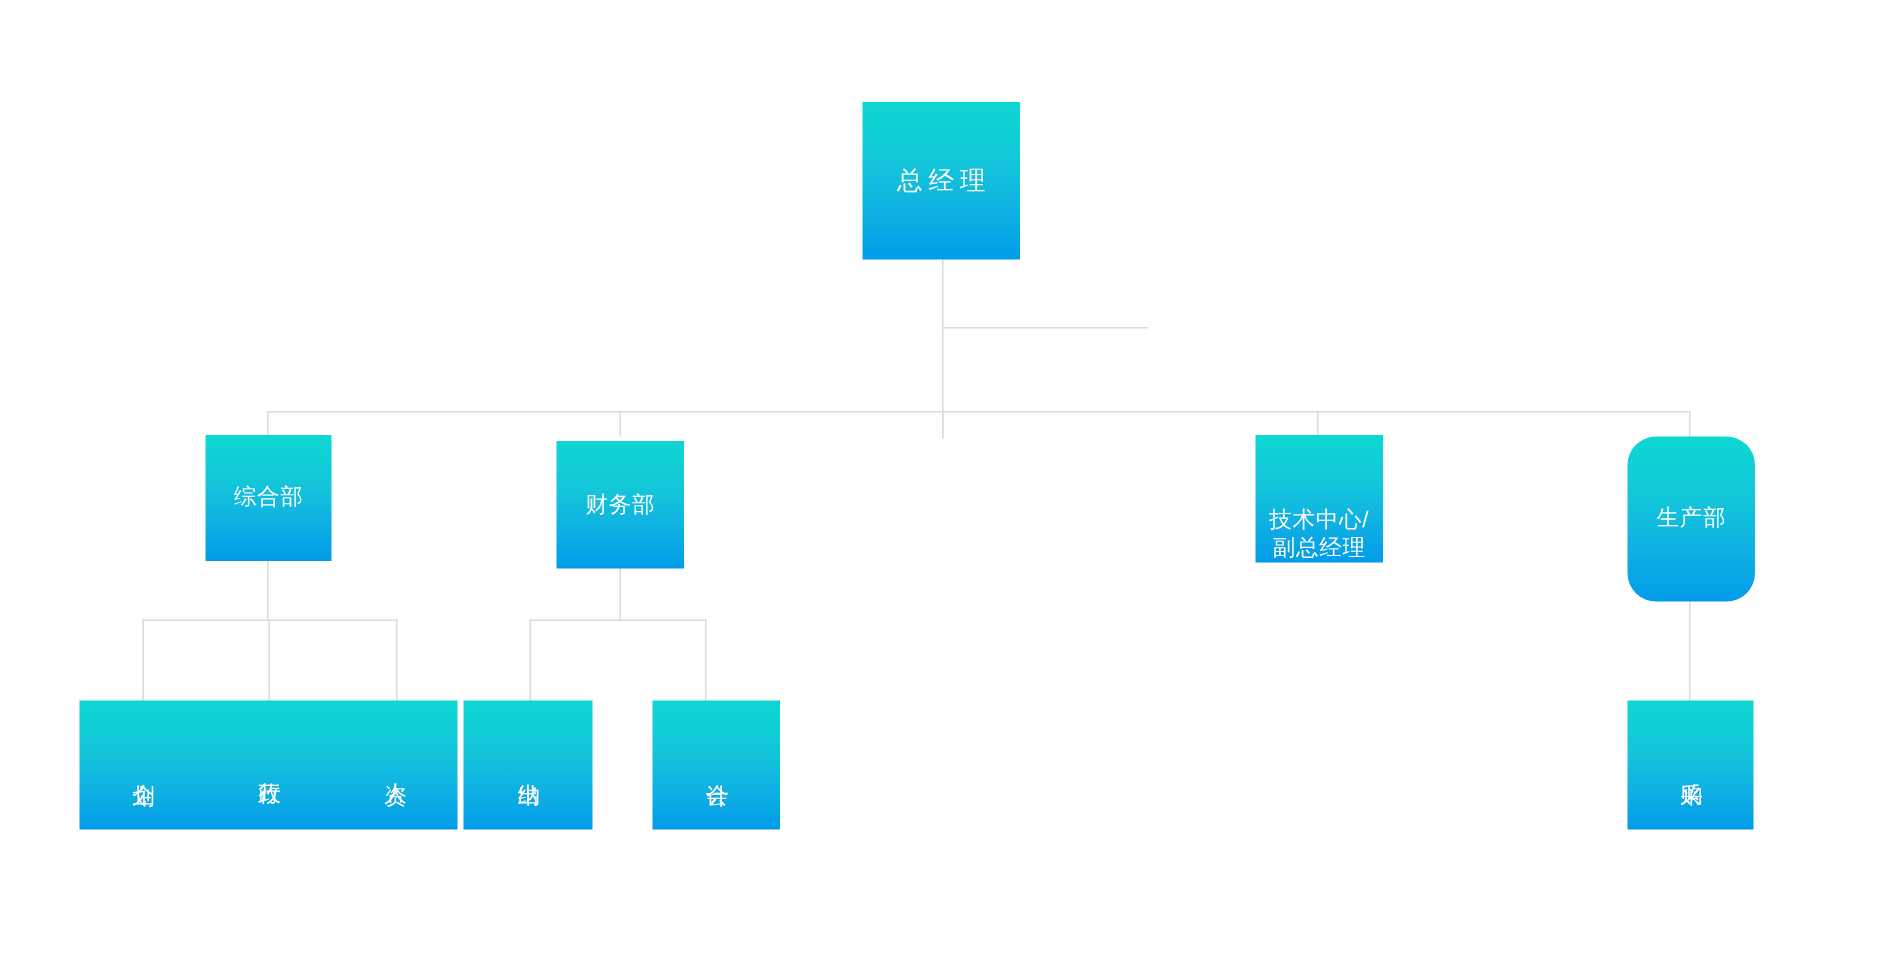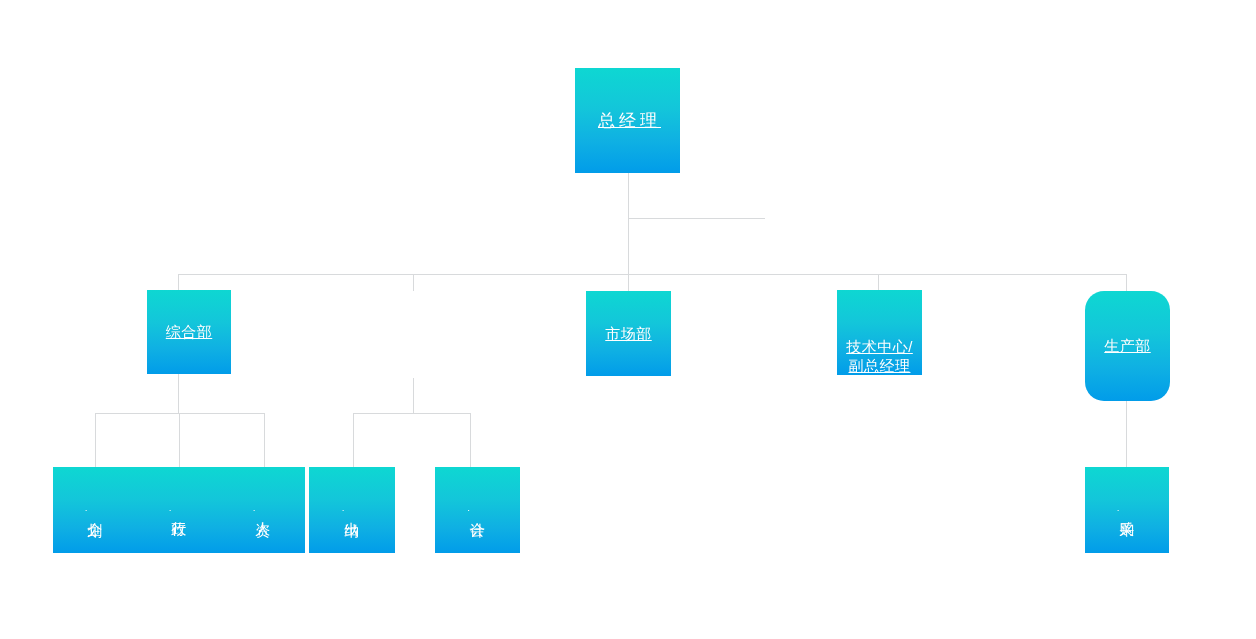--- a/index.html
+++ b/index.html
@@ -26,21 +26,20 @@
     justify-content: center;
     text-align: center;
     box-sizing: border-box;
     z-index: 2;
   }
   .node .label {
     display: block;
     line-height: 1.28;
     letter-spacing: 0.5px;
     text-shadow: 0 0 1px rgba(0,0,0,0.06);
-    text-decoration: underline;
   }
   
   .node.lvl1 .label {
     font-size: 17px;
     letter-spacing: 4px;
     text-indent: 4px;
   }
   .node.lvl1b .label {
     font-size: 16px;
     letter-spacing: 0.5px;
@@ -104,28 +103,28 @@
   <div class="line v" style="left:353px; top:413px; height:55px;"></div>
   <div class="line v" style="left:470px; top:413px; height:55px;"></div>
 
   <div class="line v" style="left:1126px; top:375px; height:93px;"></div>
 
   <div class="node lvl1" style="left:575px; top:68px; width:105px; height:105px;">
     <span class="label">总经理</span>
   </div>
 
 
-  <div class="node lvl2" style="left:137px; top:290px; width:84px; height:84px;margin-left:10px;">
+  <div class="node lvl2" style="left:137px; top:290px; width:84px; height:84px;">
     <span class="label">综合部</span>
   </div>
 
+  <div class="node lvl2" style="left:371px; top:294px; width:85px; height:85px;">
+    <span class="label">财务部</span>
+  </div>
 
-  <div class="node lvl2" style="left:586px; top:291px; width:85px; height:85px;">
-    <span class="label">市场部</span>
-  </div>
 
   <div class="node lvl2" style="left:837px; top:290px; width:85px; height:85px;align-items:flex-end;">
     <span class="label"><span>技术中心/</span><br><span>副总经理</span></span>
   </div>
 
   <div class="node lvl2" style="left:1085px; top:291px; width:85px; height:110px;border-radius:19px;">
     <span class="label">生产部</span>
   </div>
 
   <div class="node lvl3 merged" style="left:53px; top:467px; width:252px; height:86px;">

